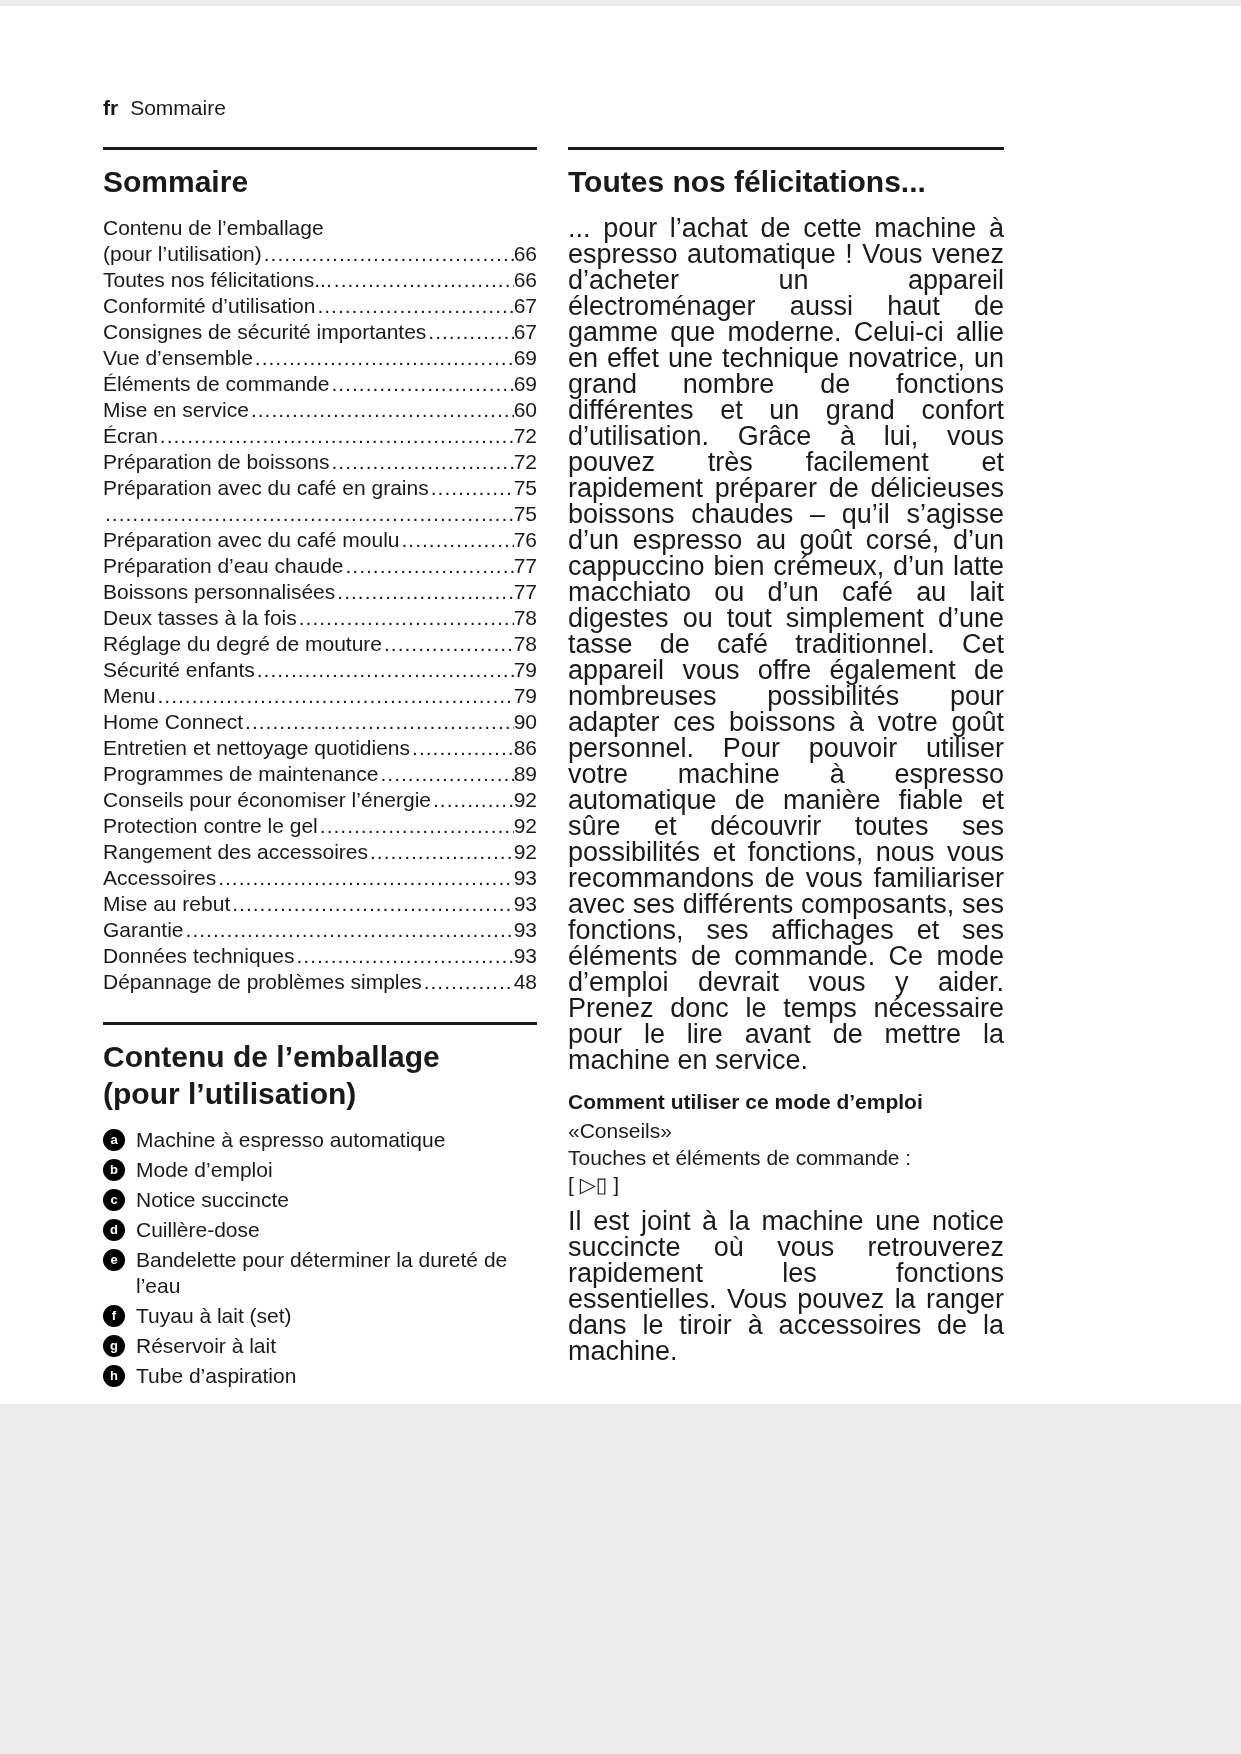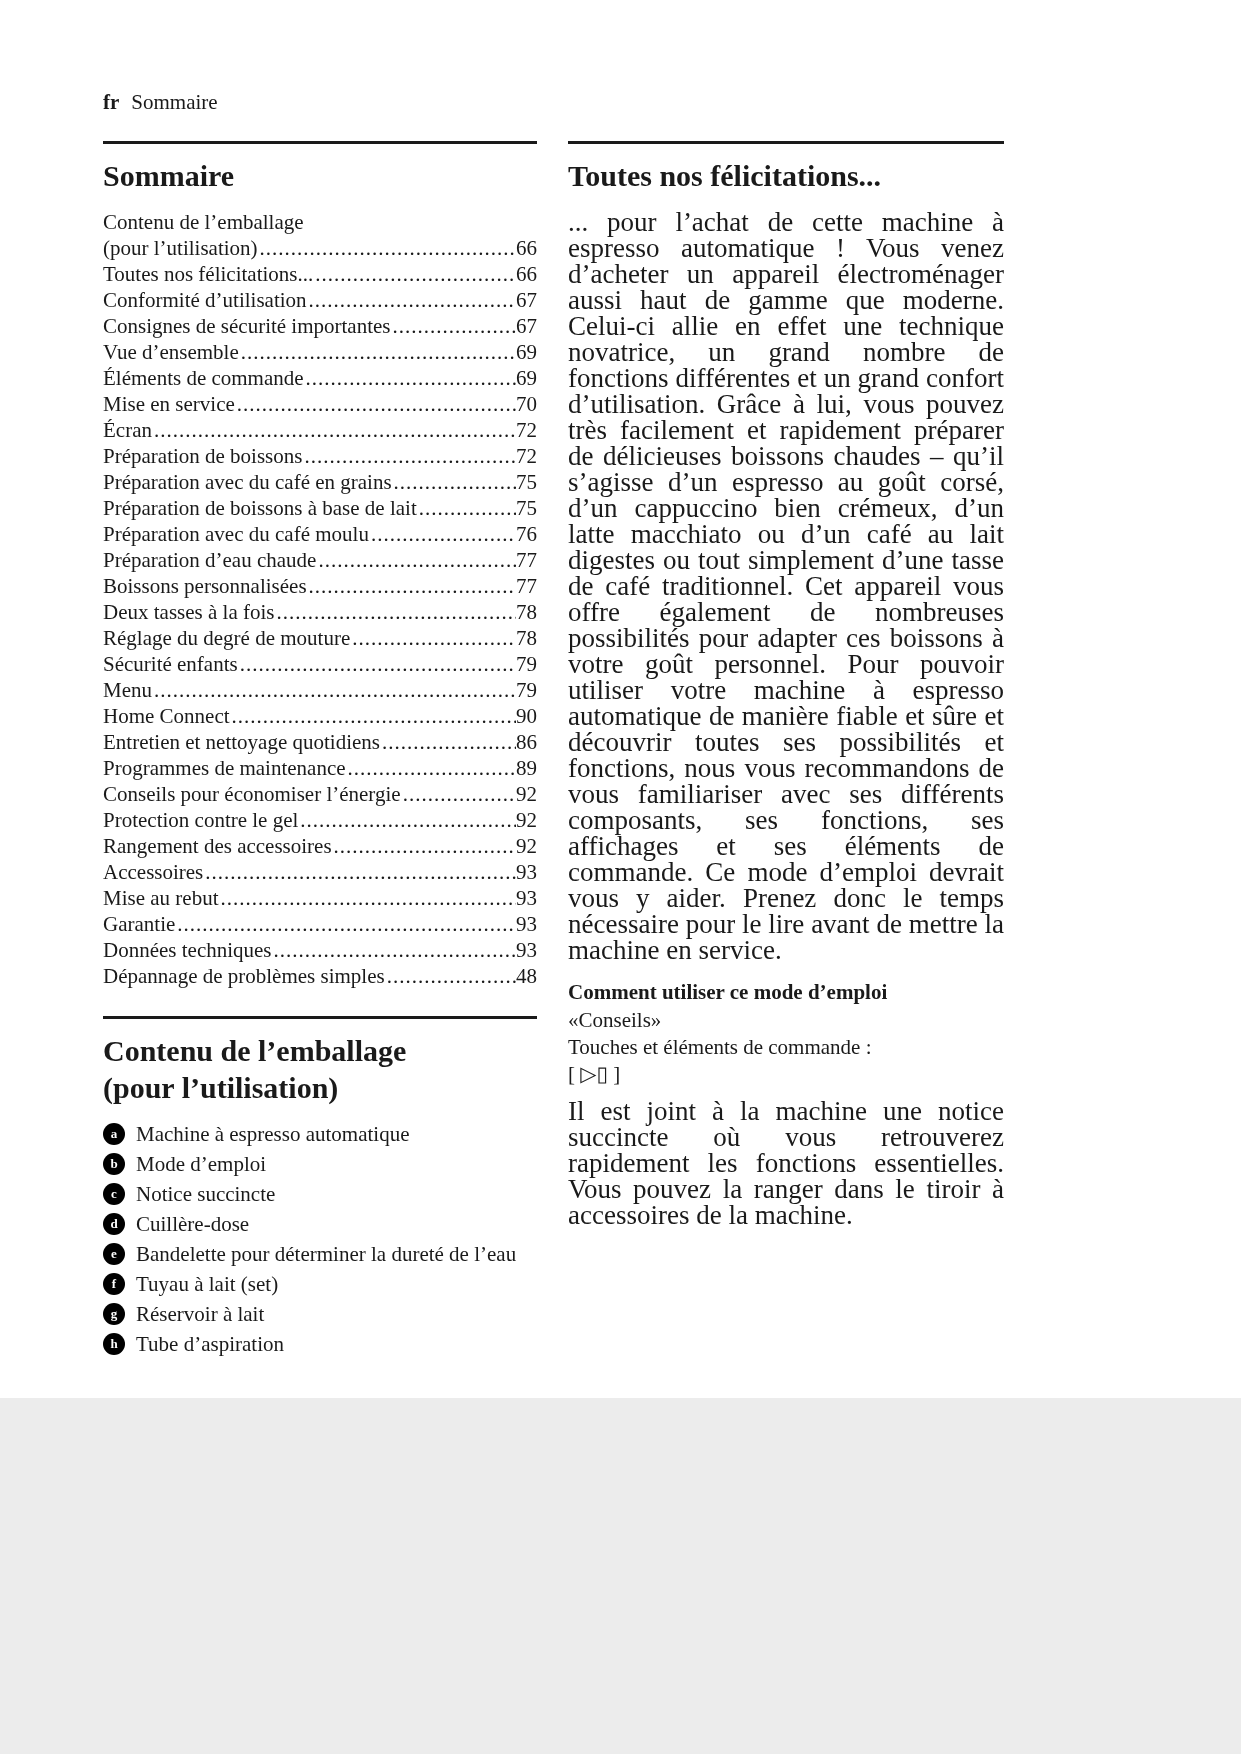--- a/index.html
+++ b/index.html
@@ -1,22 +1,22 @@
 <!DOCTYPE html>
 <html lang="fr"><head>
 <meta charset="utf-8">
 <style>
   html, body { margin: 0; padding: 0; background: #ececec; }
   .page {
     position: relative;
     width: 1241px;
     height: 1398px;
-    margin: 0 auto;
+    margin: 6px auto;
     background: #ffffff;
-    font-family: Liberation Serif, serif;
+    font-family: Liberation Sans, sans-serif;
     color: #1a1a1a;
     overflow: hidden;
   }
   .running-header { position: absolute; left: 103px; top: 90px; font-size: 21px; }
   .running-header .lang { font-weight: 700; margin-right: 12px; }
 
   .col { position: absolute; top: 141px; }
   .col-left  { left: 103px; width: 434px; }
   .col-right { left: 568px; width: 436px; }
 
@@ -91,39 +91,38 @@
           <span class="toc-page">69</span>
         </div>
         <div class="toc-item">
           <span class="toc-label">Éléments de commande</span>
           <span class="toc-dots">..........................................................................................</span>
           <span class="toc-page">69</span>
         </div>
         <div class="toc-item">
           <span class="toc-label">Mise en service</span>
           <span class="toc-dots">..........................................................................................</span>
-          <span class="toc-page">70</span>
+          <span class="toc-page">60</span>
         </div>
         <div class="toc-item">
           <span class="toc-label">Écran</span>
           <span class="toc-dots">..........................................................................................</span>
           <span class="toc-page">72</span>
         </div>
         <div class="toc-item">
           <span class="toc-label">Préparation de boissons</span>
           <span class="toc-dots">..........................................................................................</span>
           <span class="toc-page">72</span>
         </div>
         <div class="toc-item">
           <span class="toc-label">Préparation avec du café en grains</span>
           <span class="toc-dots">..........................................................................................</span>
           <span class="toc-page">75</span>
         </div>
         <div class="toc-item">
-          <span class="toc-label">Préparation de boissons à base de lait</span>
           <span class="toc-dots">..........................................................................................</span>
           <span class="toc-page">75</span>
         </div>
         <div class="toc-item">
           <span class="toc-label">Préparation avec du café moulu</span>
           <span class="toc-dots">..........................................................................................</span>
           <span class="toc-page">76</span>
         </div>
         <div class="toc-item">
           <span class="toc-label">Préparation d’eau chaude</span>

